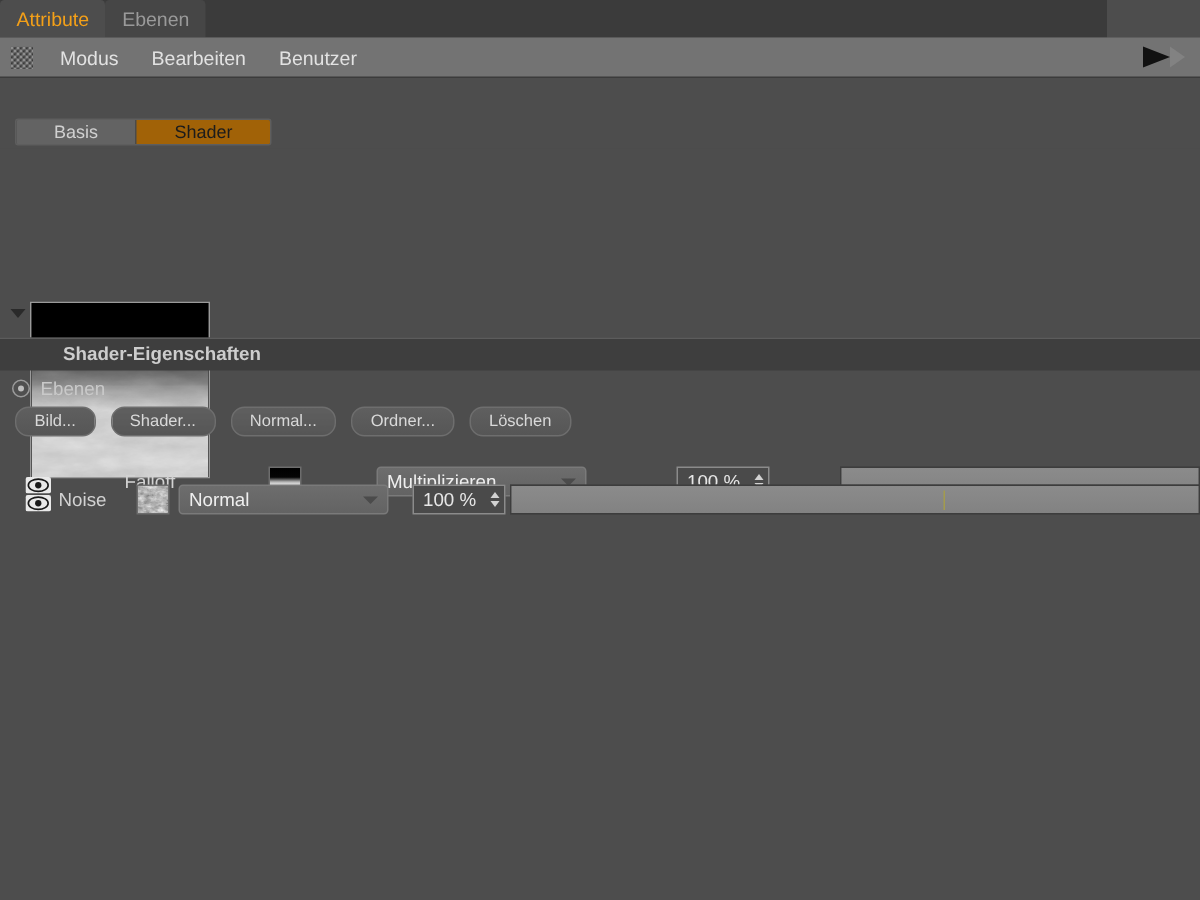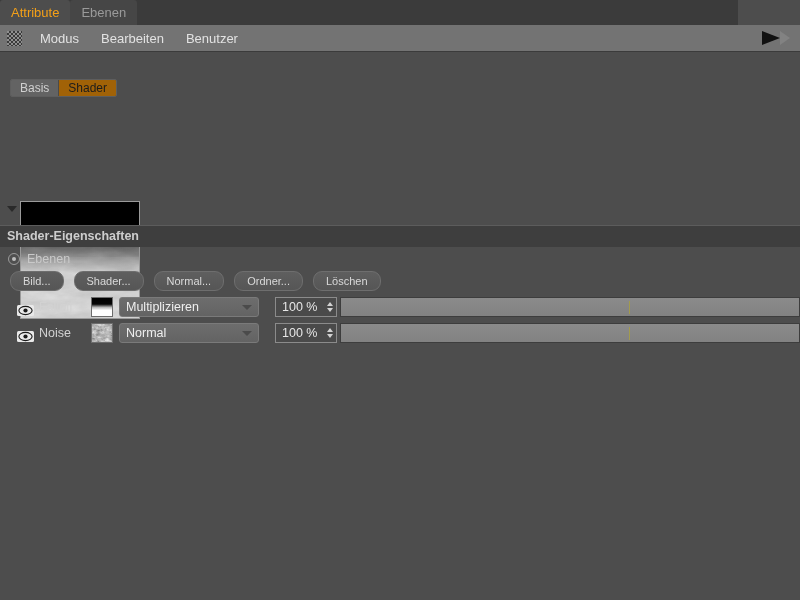--- a/index.html
+++ b/index.html
@@ -111,21 +111,21 @@
   .subtabs {
     position: absolute; left: 10px; top: 79px;
     display: flex;
     height: 18px;
     border: 1px solid #5e5e5e;
     border-radius: 2px;
     overflow: hidden;
   }
   .subtab {
     font-size: 12px;
-    padding: 0 9px;
+    padding: 0 25px;
     height: 16px;
     display: flex; align-items: center;
     color: #d0d0d0;
     background: #636363;
     cursor: default;
     line-height: 1;
   }
   .subtab.sel {
     background: #a16207;
     color: #1c1c1c;
@@ -155,20 +155,21 @@
   }
   .preview-img svg { display: block; }
 
   
   .sect-header {
     position: absolute; left: 0; top: 225px;
     width: 800px; height: 22px;
     background: #3e3e3e;
     display: flex; align-items: center;
     border-top: 1px solid #5c5c5c;
+    padding-left: 35px;
   }
   .sect-header span {
     font-size: 12.5px;
     font-weight: bold;
     color: #cdcdcd;
     margin-left: 7px;
     line-height: 1;
   }
 
   
@@ -220,21 +221,21 @@
     cursor: default;
     line-height: 1;
   }
 
   
   .layer-row {
     position: absolute; left: 0;
     width: 800px; height: 24px;
     display: flex; align-items: center;
   }
-  .layer-row.r0 { top: 295px; }
+  .layer-row.r0 { top: 309px; gap: 44px; }
   .layer-row.r1 { top: 321px; }
 
   .eye-icon {
     width: 17px; height: 11px;
     margin-left: 17px; margin-right: 5px;
     flex: none;
   }
   .layer-name {
     font-size: 12.5px;
     color: #d2d2d2;

